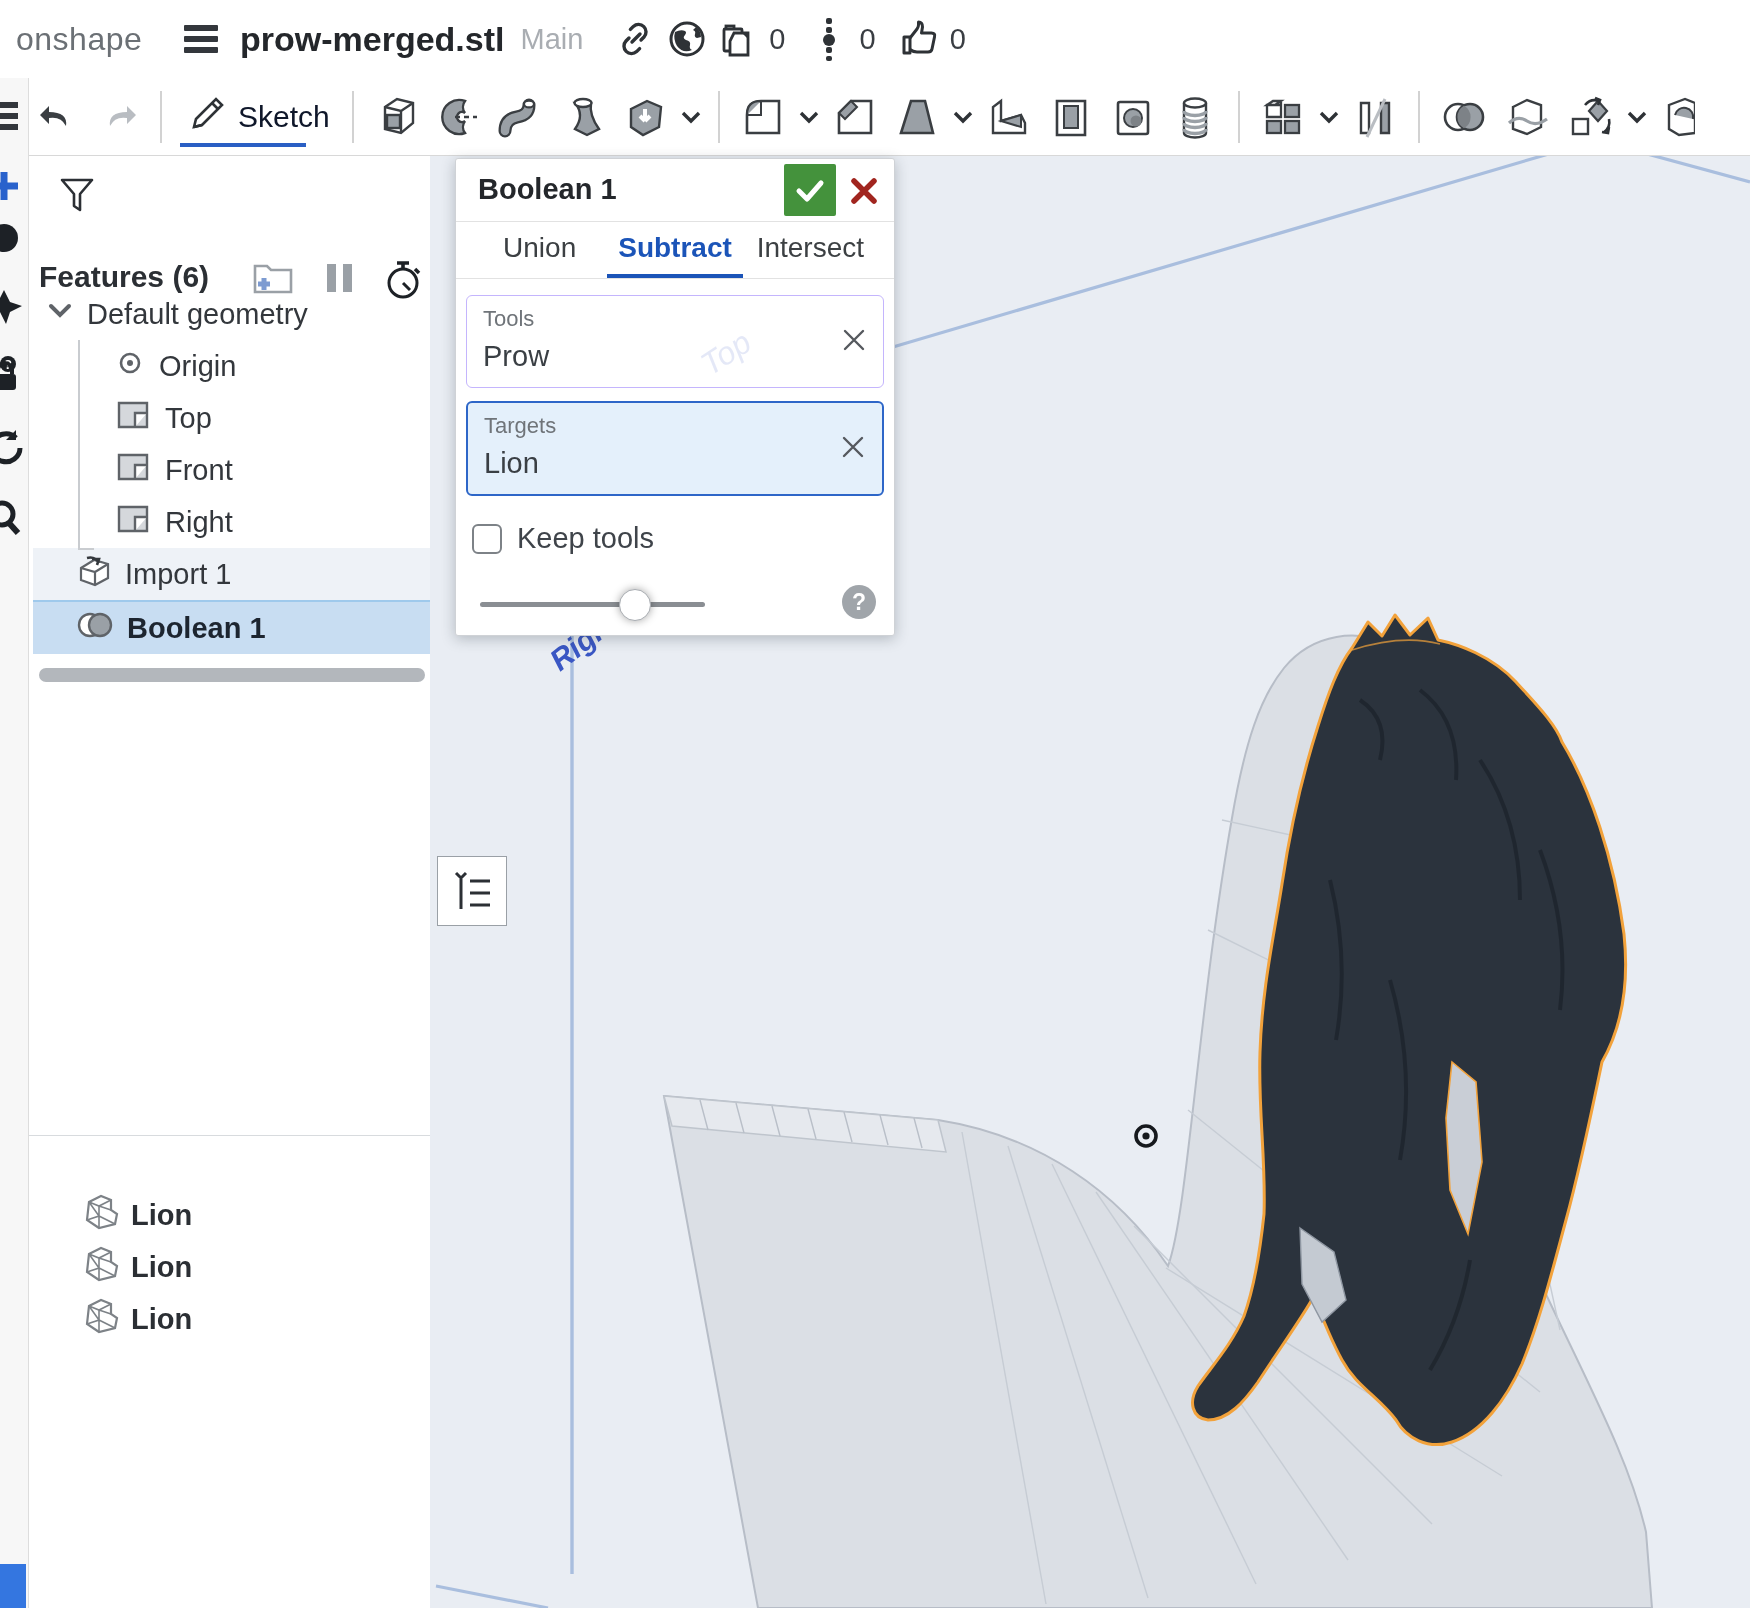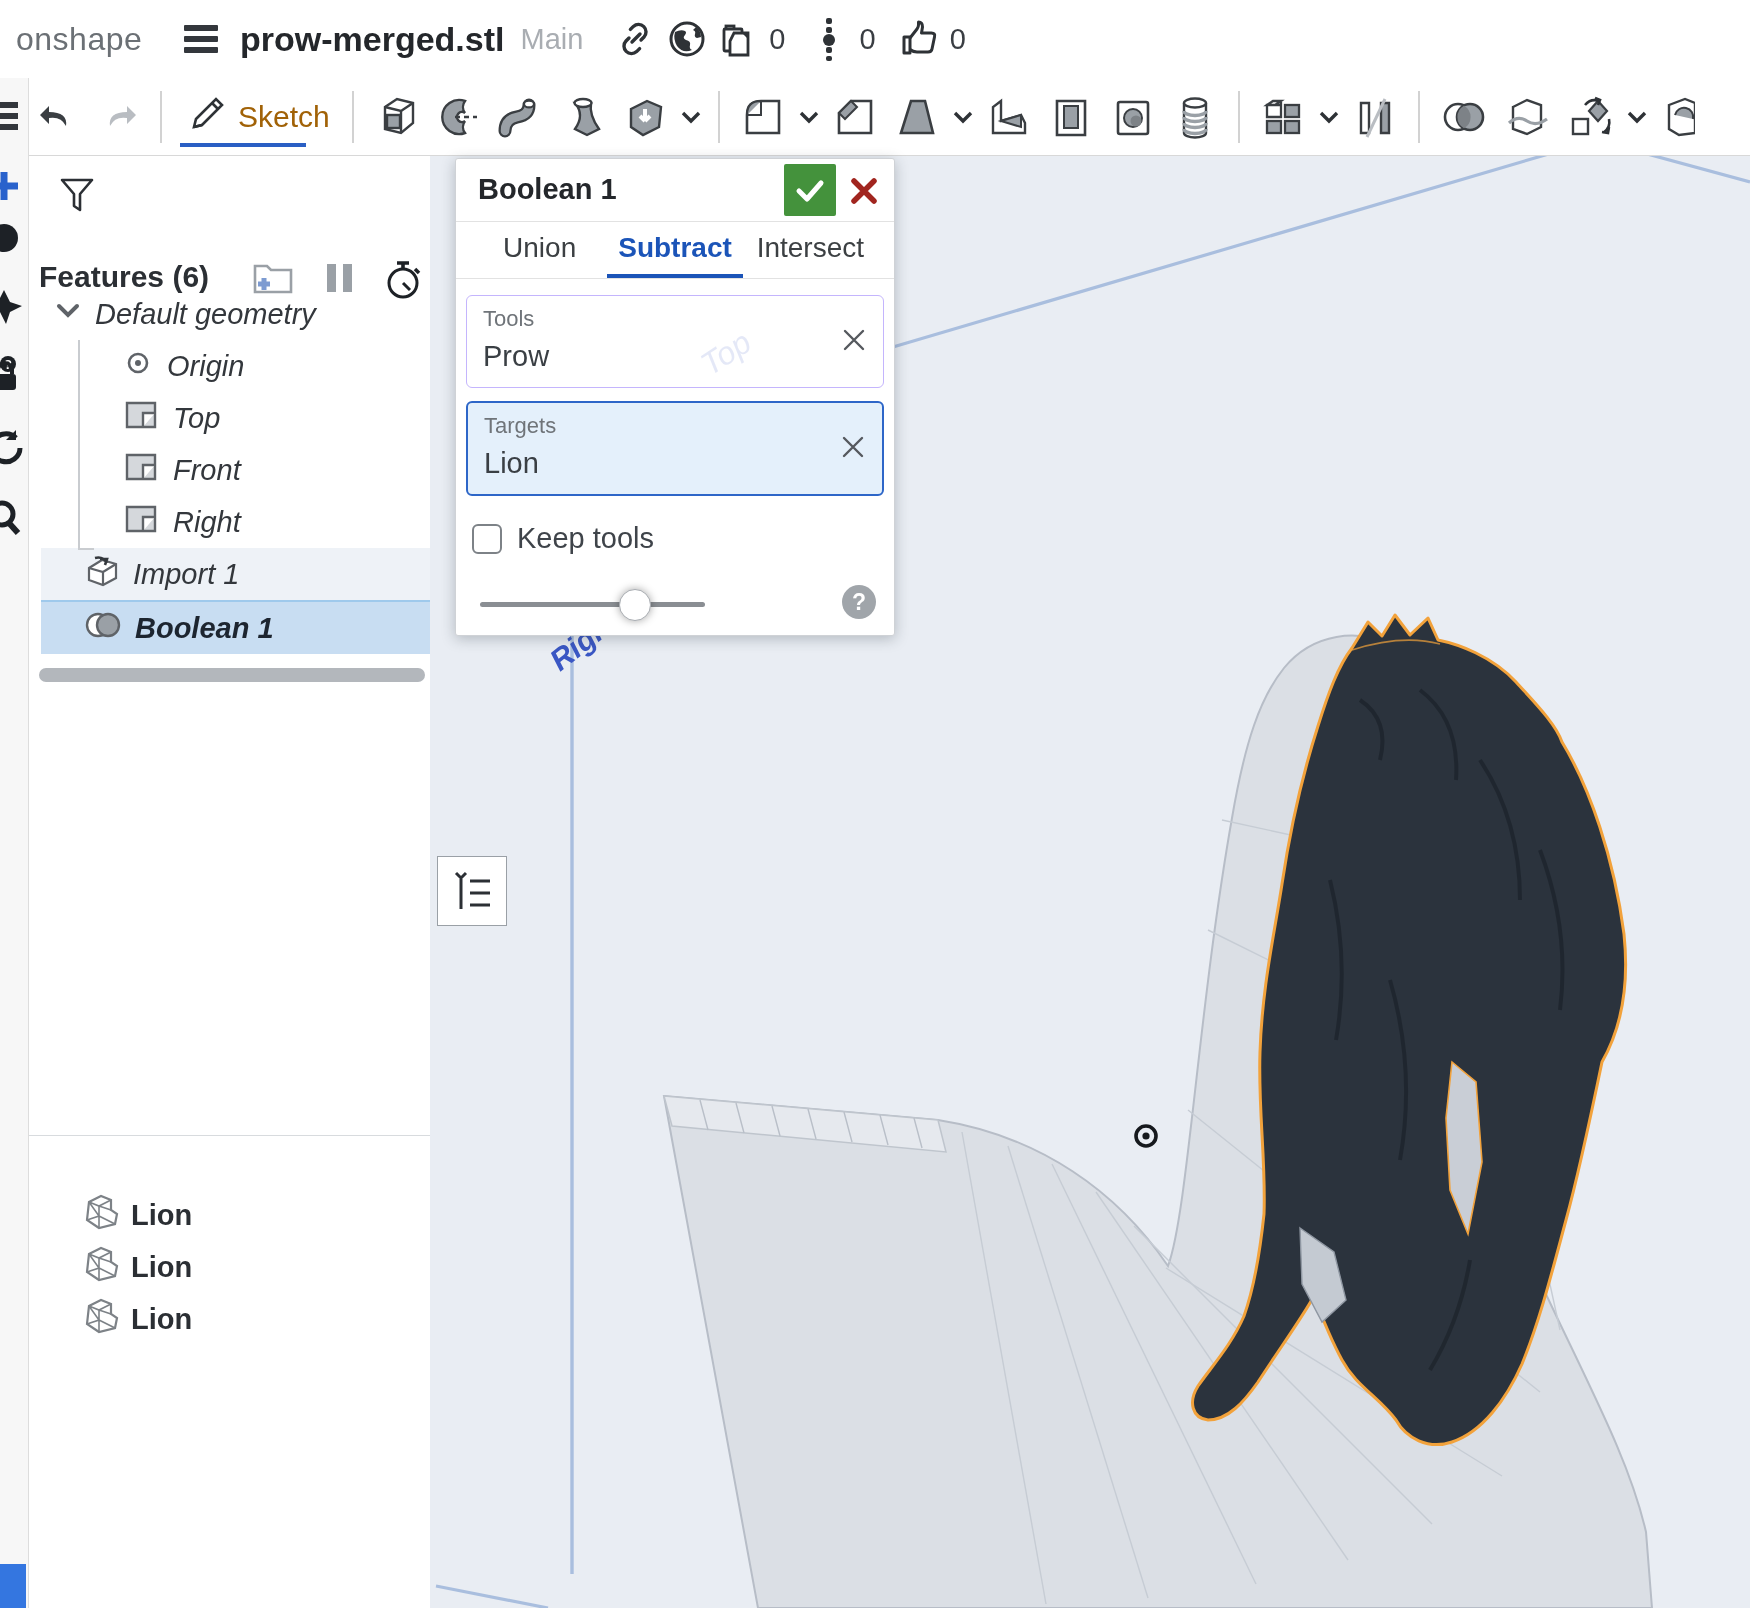--- a/index.html
+++ b/index.html
@@ -16,37 +16,37 @@
   .hicons{display:flex;align-items:center;gap:8px;margin-left:30px;}
   .hicon{width:44px;height:44px;display:flex;align-items:center;justify-content:center;}
   .hcount{font-size:29px;color:#3a3e43;margin-right:14px;}
 
   
   .toolbar{position:absolute;left:28px;top:78px;width:1722px;height:77px;background:#fff;border-bottom:1px solid #d8d8d8;display:flex;align-items:center;}
   .tb-divider{width:2px;height:52px;background:#d2d2d2;margin:0 12px;flex:none;}
   .tb-btn{height:60px;display:flex;align-items:center;justify-content:center;padding:0 7px;flex:none;position:relative;}
   .tb-chevron{padding:0 2px;}
   .sketch-btn{display:flex;align-items:center;gap:10px;padding:0 10px;height:64px;position:relative;}
-  .sketch-btn .lbl{font-size:30px;color:#a16207;}
+  .sketch-btn .lbl{font-size:30px;color:#0f172a;}
   .sketch-underline{position:absolute;left:6px;right:34px;bottom:2px;height:4px;background:#2a5fc4;}
 
   
   .left-strip{position:absolute;left:0;top:78px;width:28px;height:1530px;background:#f7f7f7;border-right:1px solid #ddd;overflow:hidden;}
   .strip-ico{position:absolute;left:-16px;width:40px;height:40px;}
   .strip-blue{position:absolute;left:0;bottom:0;width:26px;height:44px;background:#3476e0;}
 
   
   .left-panel{position:absolute;left:29px;top:156px;width:401px;height:1452px;background:#fff;border-right:1px solid #d3d6da;}
   .filter-row{position:absolute;left:0;top:14px;width:100%;height:58px;}
   .funnel{position:absolute;left:30px;top:6px;}
   .filter-input{position:absolute;left:67px;top:0;width:292px;height:50px;border:1px solid #b9bcc0;border-radius:8px;font-style:italic;font-size:27px;color:#8a9096;padding:0 16px;outline:none;font-family:"Liberation Sans",sans-serif;}
   .features-hd{position:absolute;left:0;top:100px;width:100%;height:46px;}
   .features-hd .t{position:absolute;left:10px;top:4px;font-size:30px;font-weight:bold;color:#2b2f34;}
   .fh-ico{position:absolute;top:2px;}
-  .tree{position:absolute;left:12px;top:132px;width:100%;font-style:italic;}
+  .tree{position:absolute;left:4px;top:132px;width:100%;}
   .trow{position:relative;height:52px;display:flex;align-items:center;font-size:29px;color:#33373c;}
   .trow .chev{margin:0 12px 0 12px;}
   .trow.child{padding-left:82px;}
   .trow.child .ricon{margin-right:14px;}
   .trow.root{padding-left:42px;}
   .trow.root .ricon{margin-right:12px;}
   .trow.import{background:#eef2f7;}
   .trow.selected{background:#c8ddf2;border-top:2px solid #9fc9ec;font-weight:bold;color:#1d2530;}
   .tree-conn{position:absolute;left:49px;top:184px;width:14px;height:208px;border-left:2px solid #c9ccd0;border-bottom:2px solid #c9ccd0;}
   .rollback{position:absolute;left:10px;top:512px;width:386px;height:14px;background:#b3b7bc;border-radius:7px;}

